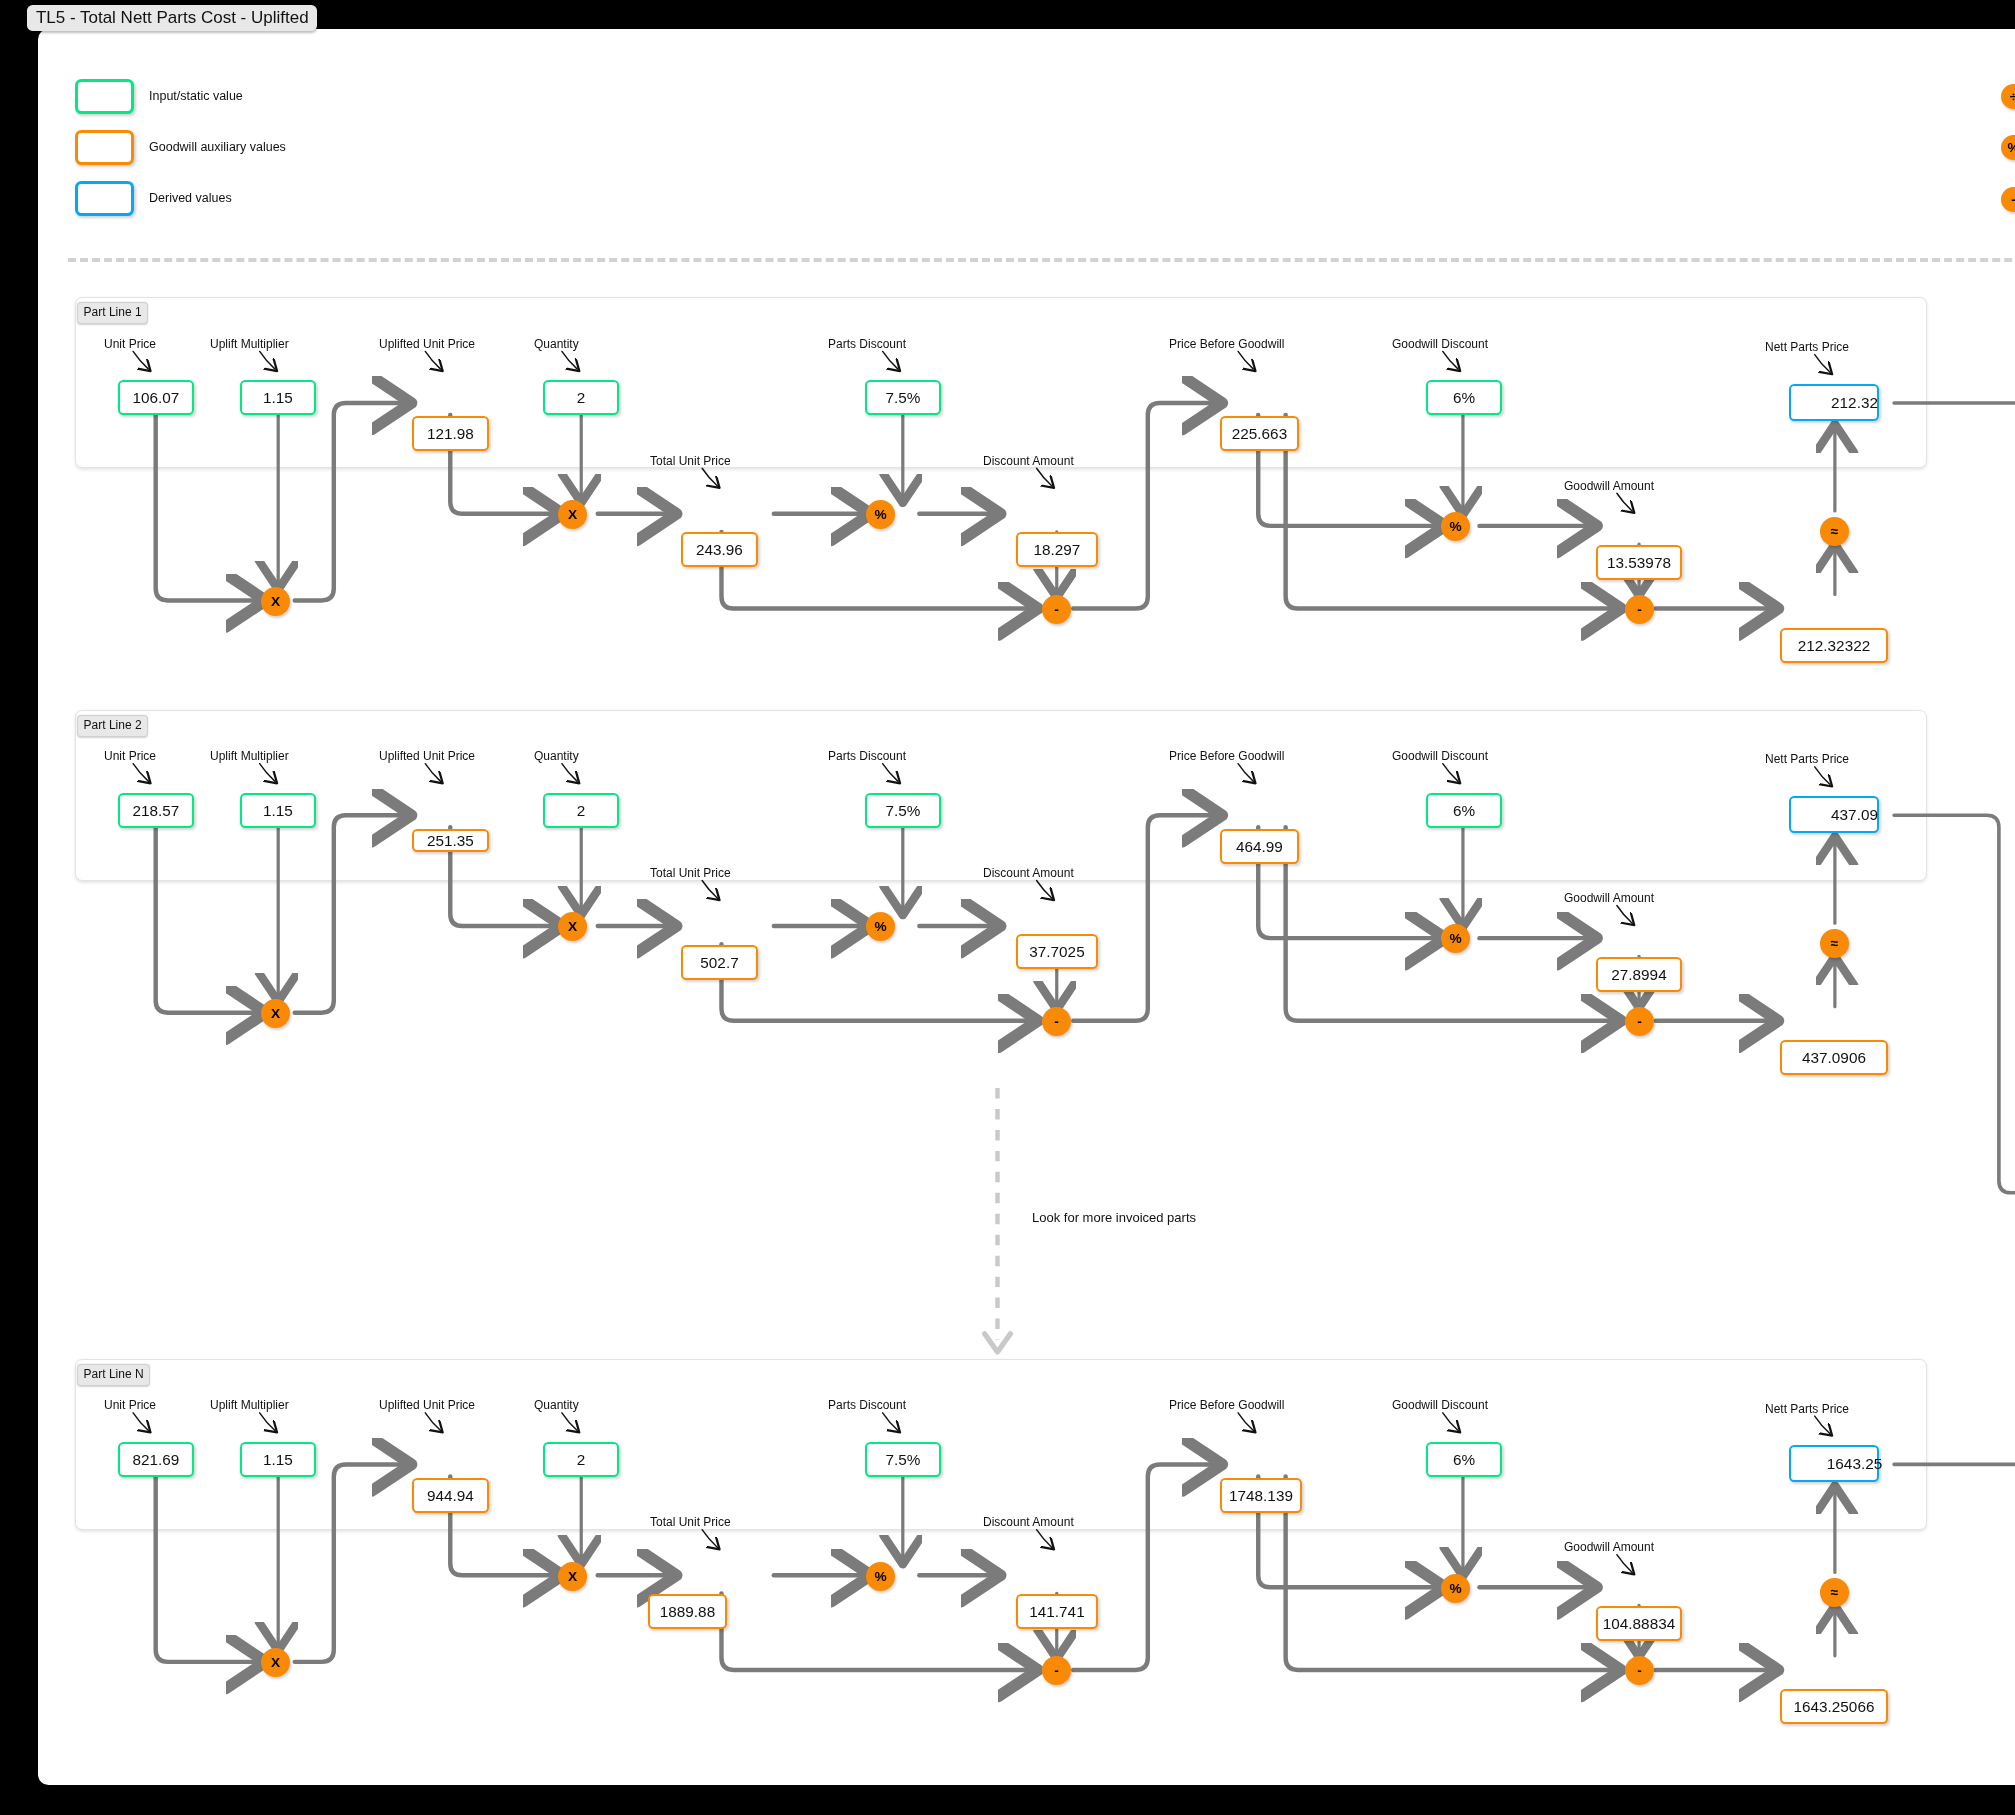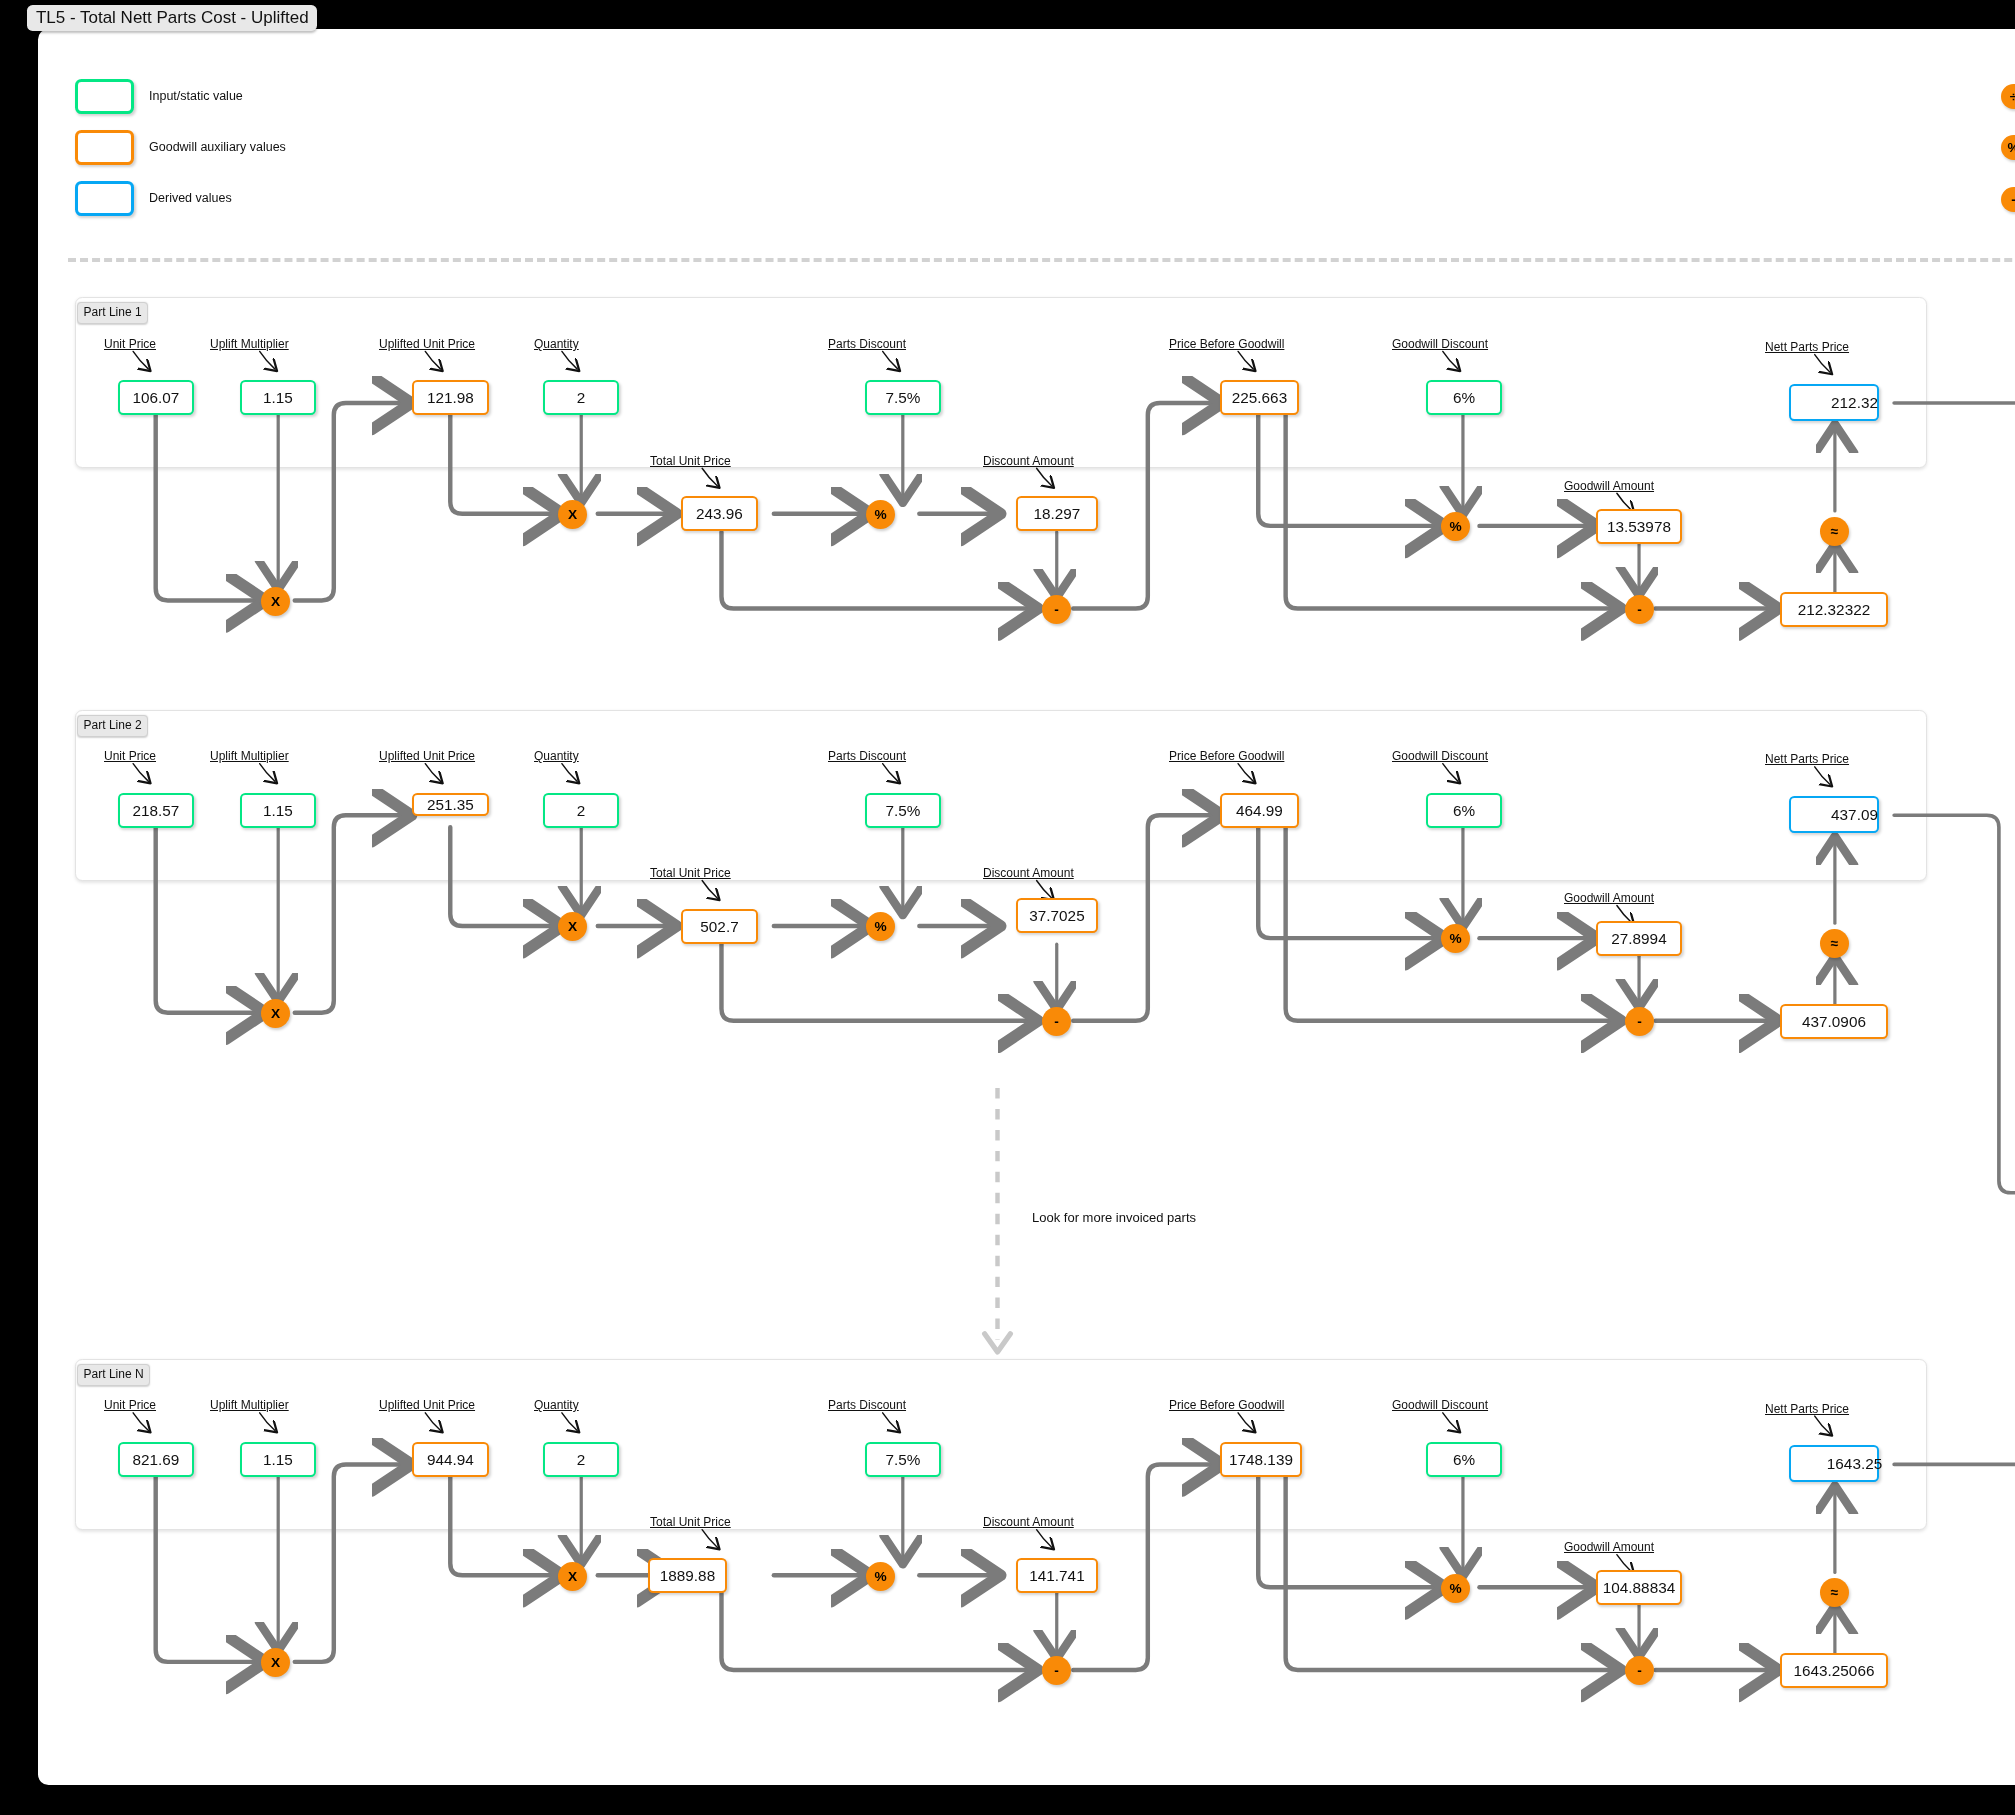--- a/index.html
+++ b/index.html
@@ -65,35 +65,35 @@
 
   
   .vbox{
     position:absolute;background:#fff;box-sizing:border-box;border-radius:5.2px;
     display:flex;align-items:center;justify-content:center;
     font-size:15.3px;color:#111;white-space:nowrap;
     box-shadow:1.2px 2px 2.8px rgba(0,0,0,.17);
     z-index:20;
   }
   .v-green{border:2.8px solid #04E785;}
-  .v-orange{border:2.8px solid #F98A07;}
+  .v-orange{border:2.8px solid #F98A07;margin-top:36px;}
   .v-blue{border:2.8px solid #06A7F4;padding-left:41px;}
 
   
   .opnode{
     position:absolute;border-radius:50%;background:#F98A07;color:#000;
     display:flex;align-items:center;justify-content:center;
     font-size:13.7px;font-weight:bold;
     box-shadow:1.2px 2px 2.8px rgba(0,0,0,.20);
     z-index:20;
   }
 
   
   .anno{
-    position:absolute;font-size:12px;color:#111;white-space:nowrap;z-index:15;text-decoration:underline;
+    position:absolute;font-size:12px;color:#111;white-space:nowrap;z-index:15;
   }
   .note{
     position:absolute;font-size:13px;color:#111;white-space:nowrap;z-index:15;
   }
 
   
   #wires{position:absolute;left:0;top:0;width:2427px;height:1815px;z-index:5;pointer-events:none;}
   #arrowlayer{position:absolute;left:0;top:0;width:2427px;height:1815px;z-index:16;pointer-events:none;}
 </style>
 </head>

